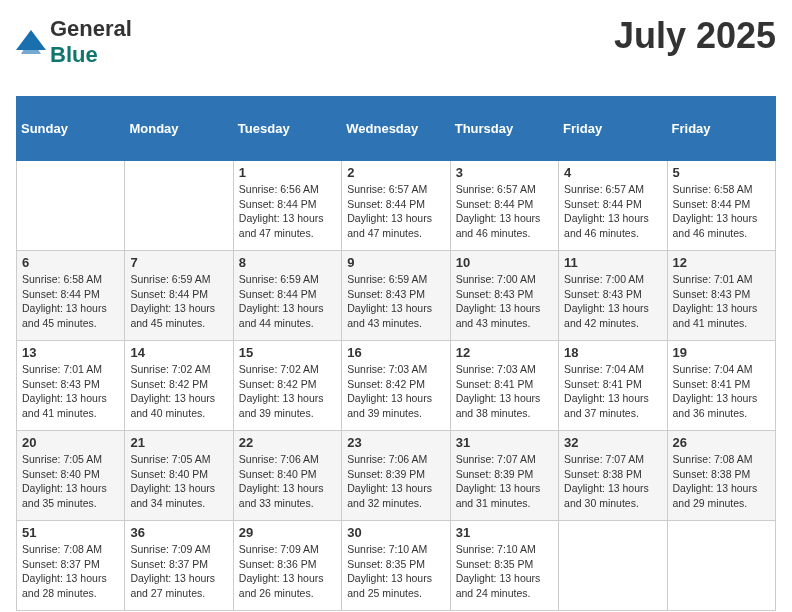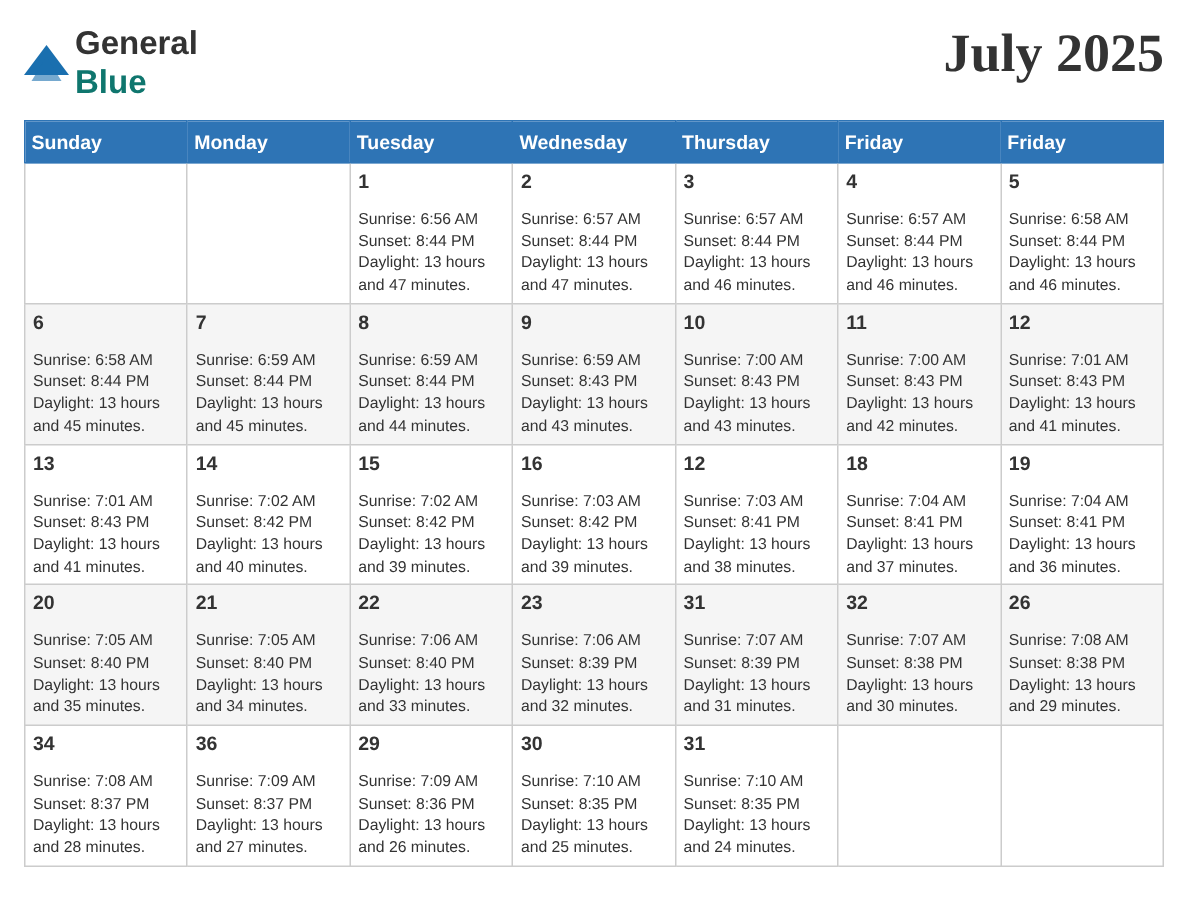--- a/index.html
+++ b/index.html
@@ -7,21 +7,21 @@
       font-family: Arial, sans-serif;
       background: #fff;
       width: 792px;
       min-height: 612px;
       padding: 16px;
     }
     .header {
       display: flex;
       justify-content: space-between;
       align-items: flex-start;
-      margin-bottom: 12px;
+      margin-bottom: 28px;
     }
     .logo {
       display: flex;
       align-items: center;
       gap: 4px;
     }
     .logo-text-general {
       font-size: 22px;
       font-weight: bold;
       color: #333;
@@ -37,37 +37,36 @@
       display: inline-block;
     }
     .title-area {
       text-align: right;
     }
     .month-title {
       font-size: 36px;
       font-weight: bold;
       color: #333;
       line-height: 1.1;
-      font-family: Liberation Serif, serif;
     }
     .location-title {
       font-size: 16px;
       color: #555;
     }
     .calendar {
       width: 100%;
       border-collapse: collapse;
       border: 1px solid #ccc;
     }
     .calendar th {
       background-color: #2e74b5;
       color: #fff;
       font-size: 13px;
       font-weight: bold;
-      padding: 6px 4px;
+      padding: 24px 4px;
       text-align: left;
       border: 1px solid #2e74b5;
     }
     .calendar td {
       border: 1px solid #ccc;
       vertical-align: top;
       padding: 4px 5px;
       width: calc(100% / 7);
       min-height: 80px;
       height: 90px;
@@ -84,21 +83,20 @@
     .day-number {
       font-size: 13px;
       font-weight: bold;
       display: block;
       margin-bottom: 2px;
     }
     .day-info {
       font-size: 10.5px;
       line-height: 1.4;
       color: #333;
-      margin-top: 11px;
     }
     .empty-cell {
       background: #f9f9f9;
     }
   </style>
 </head>
 <body>
 
 <div class="header">
   <div class="logo">
@@ -240,21 +238,21 @@
           <span class="day-number">32</span>
           <div class="day-info">Sunrise: 7:07 AM<br>Sunset: 8:38 PM<br>Daylight: 13 hours and 30 minutes.</div>
         </td>
         <td>
           <span class="day-number">26</span>
           <div class="day-info">Sunrise: 7:08 AM<br>Sunset: 8:38 PM<br>Daylight: 13 hours and 29 minutes.</div>
         </td>
       </tr>
       <tr>
         <td>
-          <span class="day-number">34</span>
+          <span class="day-number">51</span>
           <div class="day-info">Sunrise: 7:08 AM<br>Sunset: 8:37 PM<br>Daylight: 13 hours and 28 minutes.</div>
         </td>
         <td>
           <span class="day-number">36</span>
           <div class="day-info">Sunrise: 7:09 AM<br>Sunset: 8:37 PM<br>Daylight: 13 hours and 27 minutes.</div>
         </td>
         <td>
           <span class="day-number">29</span>
           <div class="day-info">Sunrise: 7:09 AM<br>Sunset: 8:36 PM<br>Daylight: 13 hours and 26 minutes.</div>
         </td>

